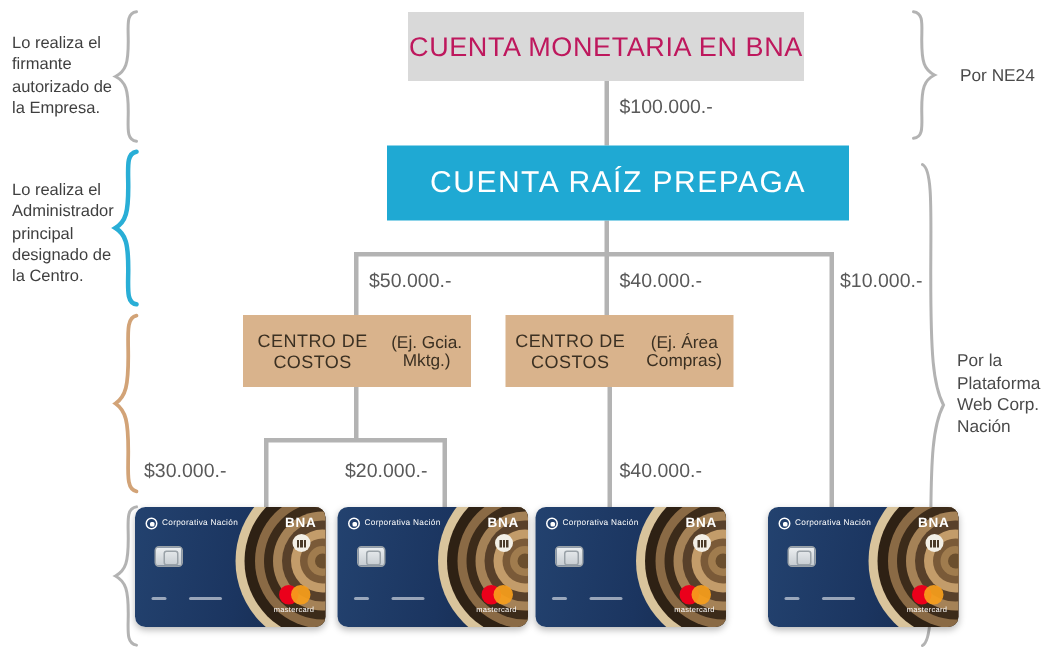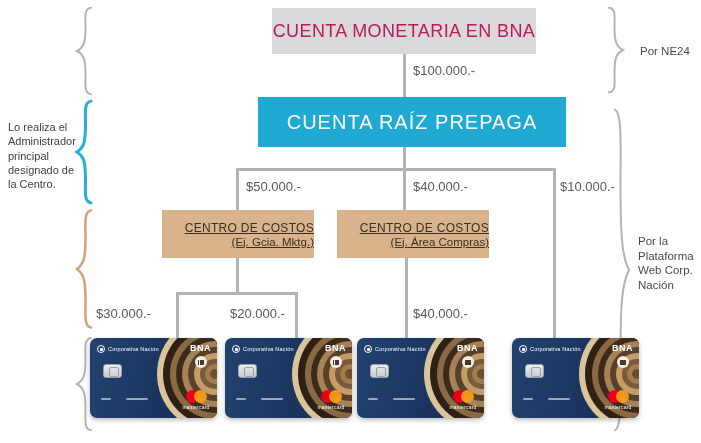--- a/index.html
+++ b/index.html
@@ -14,22 +14,22 @@
 
   .line { position:absolute; background:#b3b3b3; }
 
   .box-gray { position:absolute; left:272px; top:8px; width:264px; height:46px;
     background:#d9d9d9; display:flex; align-items:center; justify-content:center;
     font-size:18px; letter-spacing:.4px; color:#be185d; }
   .box-blue { position:absolute; left:258px; top:97px; width:308px; height:50px;
     background:#1fa9d3; display:flex; align-items:center; justify-content:center;
     font-size:20px; letter-spacing:1px; color:#ffffff; }
   .box-tan { position:absolute; top:210px; width:152px; height:48px; background:#d9b38c;
-    display:flex; flex-direction:column; align-items:flex-end; justify-content:center;
-    color:#3b3022; text-align:center;text-decoration:underline; }
+    display:flex; flex-direction:row; align-items:center; justify-content:center;
+    color:#3b3022; text-align:center; }
   .box-tan .t1 { font-size:12px; letter-spacing:.3px; }
   .box-tan .t2 { font-size:11.5px; margin-top:1px; }
 
   .amount { position:absolute; font-size:13px; color:#595959; white-space:nowrap; }
 
   .card { position:absolute; top:338px; width:127px; height:80px; border-radius:7px;
     background:linear-gradient(100deg,#23426f 0%,#1b3560 55%,#152849 100%);
     overflow:hidden; box-shadow:0 2px 5px rgba(0,0,0,.28); }
   .card-art { position:absolute; right:0; top:0; width:62px; height:80px; }
   .card-issuer { position:absolute; left:7px; top:7px; display:flex; align-items:center; gap:3px; }
@@ -53,20 +53,21 @@
   .mc-c { width:13px; height:13px; border-radius:50%; }
   .mc-red { background:#eb001b; }
   .mc-orange { background:#f79e1b; opacity:.92; margin-left:-5px; }
   .mc-label { font-size:5px; color:#fff; margin-top:1px; letter-spacing:.2px; }
 </style>
 </head>
 <body>
 
 <div id="stage">
 
+  <div class="note" style="top:22px">Lo realiza el firmante autorizado de la Empresa.</div>
   <div class="note" style="top:120px">Lo realiza el Administrador principal designado de la Centro.</div>
 
   <div class="brace" style="left:74px; top:6px;   height:90px;  color:#b3b3b3;">
     <svg viewBox="0 0 20 100" preserveAspectRatio="none">
         <path d="M17 2 C10 3 11.5 12 11.5 24 C11.5 40 10 46 3 50 C10 54 11.5 60 11.5 76 C11.5 88 10 97 17 98" fill="none" stroke="currentColor" stroke-width="2" stroke-linecap="round" vector-effect="non-scaling-stroke"></path>
       </svg>
   </div>
   <div class="brace" style="left:74px; top:99px;  height:106px; color:#29aed6;">
     <svg viewBox="0 0 20 100" preserveAspectRatio="none">
         <path d="M17 2 C10 3 11.5 12 11.5 24 C11.5 40 10 46 3 50 C10 54 11.5 60 11.5 76 C11.5 88 10 97 17 98" fill="none" stroke="currentColor" stroke-width="3" stroke-linecap="round" vector-effect="non-scaling-stroke"></path>

